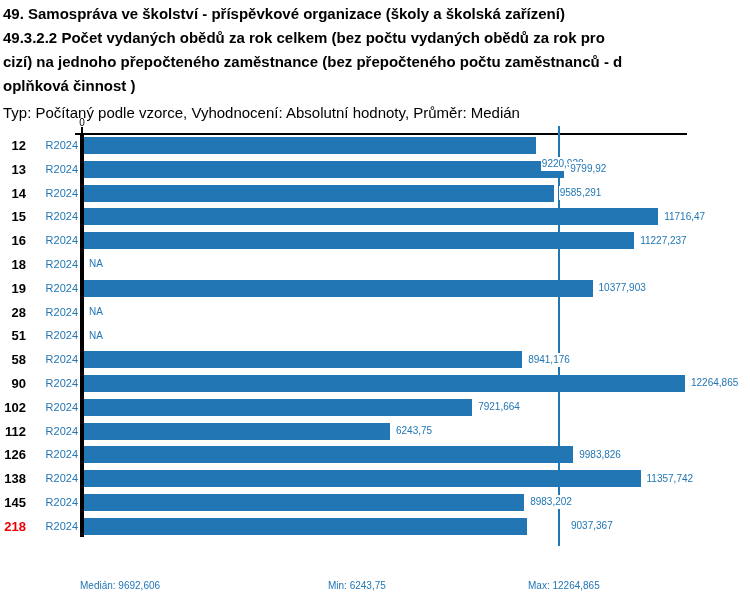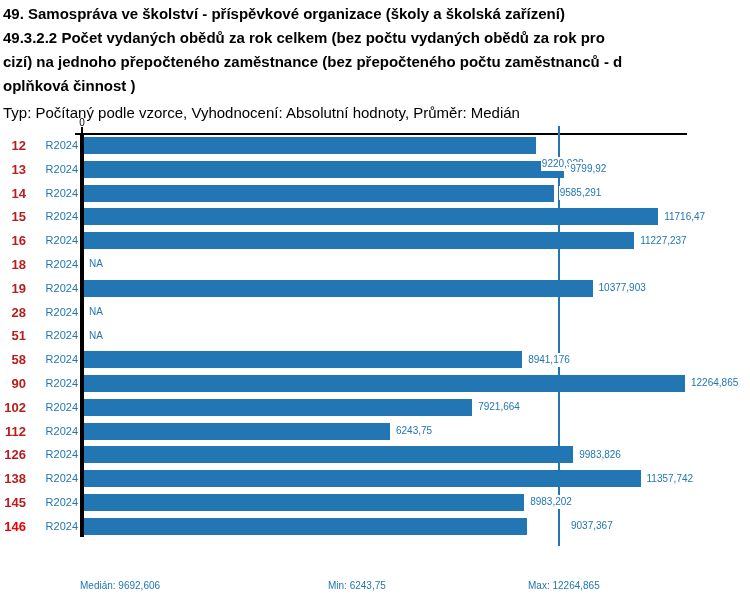--- a/index.html
+++ b/index.html
@@ -36,21 +36,21 @@
   .v-axis{position:absolute;left:80px;top:133px;width:4px;height:404px;background:var(--axis);z-index:4;}
   .median-line{
     position:absolute;top:126px;height:420px;width:2px;
     background:var(--blue);z-index:1;
   }
   .chart-rows{position:absolute;left:0;top:134px;width:750px;}
   .chart-row{position:relative;height:23.8px;}
   .row-id{
     position:absolute;left:0;top:0;width:26px;height:23.8px;
     line-height:23.8px;text-align:right;
-    font-size:13px;font-weight:bold;color:#b91c1c;
+    font-size:13px;font-weight:bold;color:#000000;
   }
   .row-id.hl{color:var(--red);}
   .row-period{
     position:absolute;left:30px;top:0;width:48px;height:23.8px;
     line-height:23.8px;text-align:right;
     font-size:11px;color:var(--blue);
   }
   .bar{
     position:absolute;left:84px;top:3px;height:17px;
     background:var(--bar);z-index:2;
@@ -180,21 +180,21 @@
       <div class="bar" style="width: 556.549px;"></div>
       <span class="bar-value" style="left: 645.549px;">11357,742</span>
     </div>
       <div class="chart-row">
       <span class="row-id">145</span>
       <span class="row-period">R2024</span>
       <div class="bar" style="width: 440.193px;"></div>
       <span class="bar-value" style="left: 529.193px;">8983,202</span>
     </div>
       <div class="chart-row">
-      <span class="row-id hl">146</span>
+      <span class="row-id hl">218</span>
       <span class="row-period">R2024</span>
       <div class="bar" style="width: 442.847px;"></div>
       <span class="bar-value" style="left: 546px; margin-left: 24px;">9037,367</span>
     </div>
     </div>
 
   <div class="footer-text f-median">Medián: 9692,606</div>
   <div class="footer-text f-min">Min: 6243,75</div>
   <div class="footer-text f-max">Max: 12264,865</div>
 

